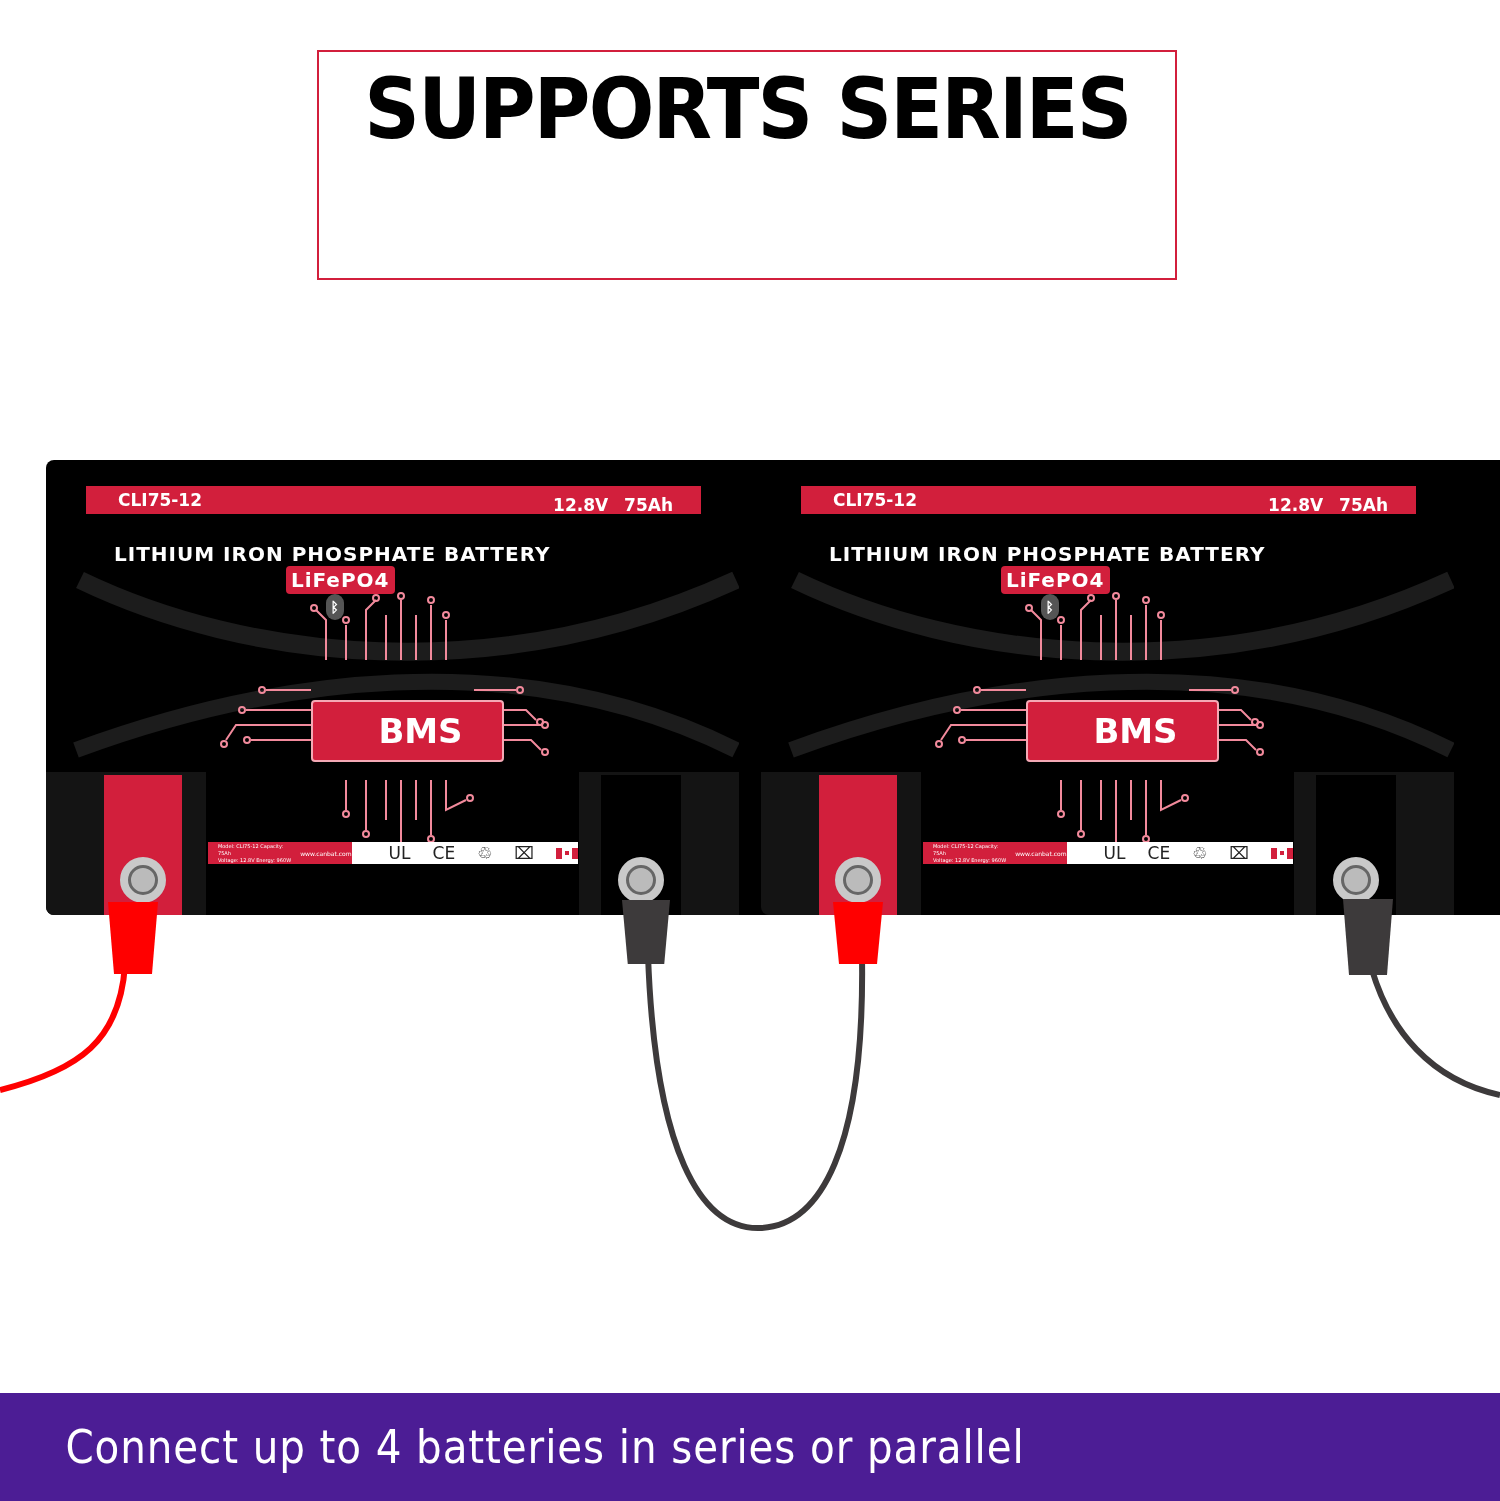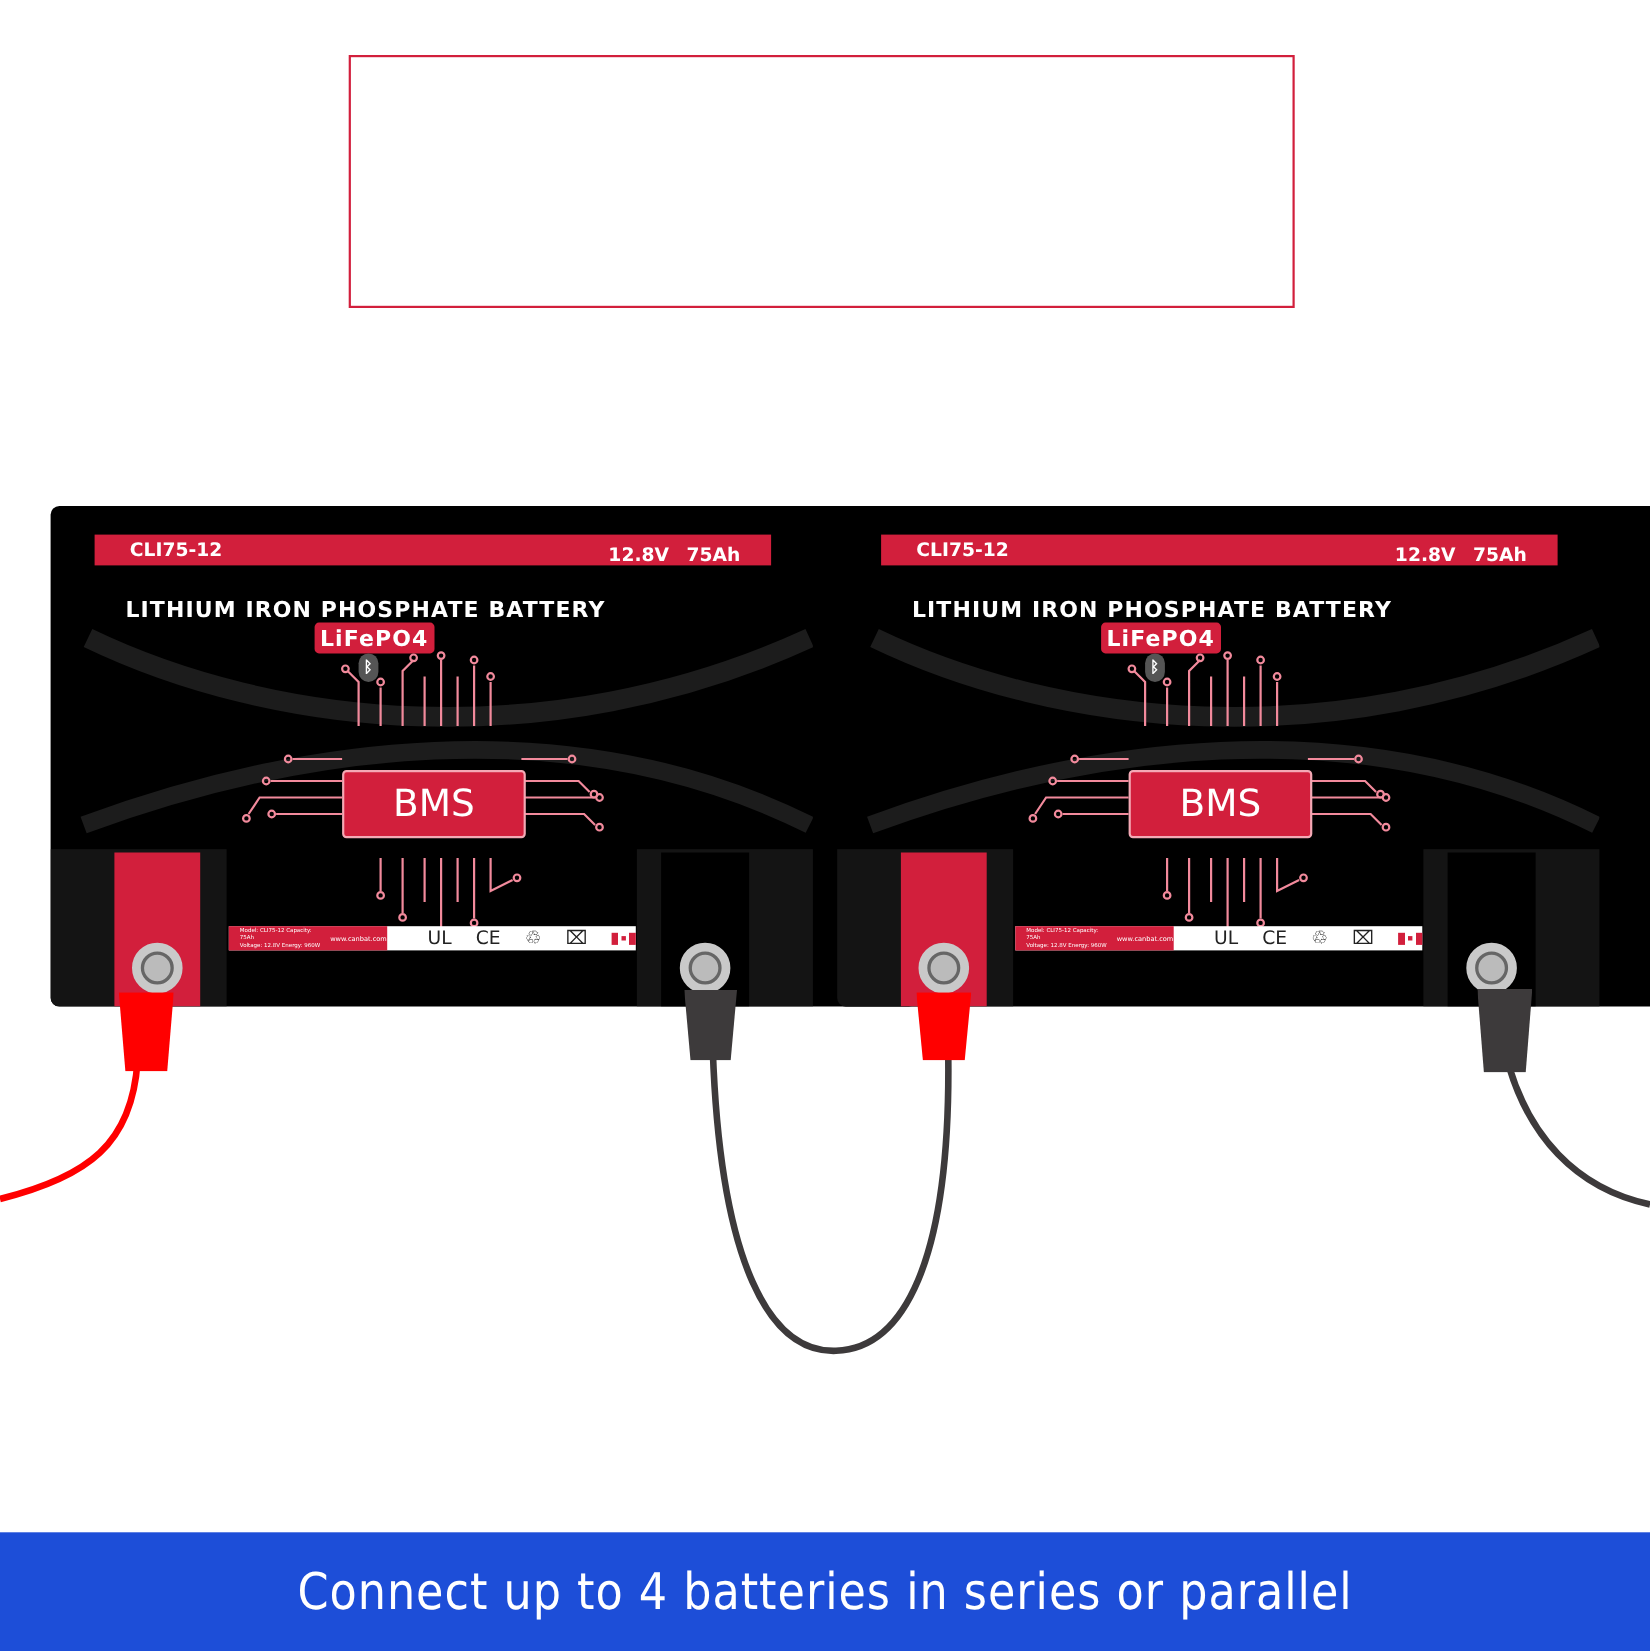--- a/index.html
+++ b/index.html
@@ -11,43 +11,46 @@
   .hl-bot span{font-family:"DejaVu Sans",sans-serif;font-weight:bold;font-size:100px;color:#fff;letter-spacing:-3px;transform:scaleX(0.9);display:inline-block;}
   .battery{position:absolute;top:460px;width:788px;height:455px;background:#000;border-radius:8px;overflow:hidden;}
   .b1{left:46px;}
   .b2{left:761px;}
   .topbar{position:absolute;left:40px;top:26px;width:615px;height:28px;background:#d21f3c;color:#fff;font-weight:bold;font-size:17px;}
   .topbar .model{position:absolute;left:32px;top:4px;}
   .topbar .spec{position:absolute;right:28px;top:9px;word-spacing:10px;}
   .title{position:absolute;left:68px;top:82px;color:#fff;font-weight:bold;font-size:20px;letter-spacing:1px;white-space:nowrap;display:flex;align-items:center;flex-direction:column;}
   .chem{background:#d21f3c;color:#fff;border-radius:4px;padding:2px 5px;margin-left:16px;}
   .bt{display:inline-flex;width:18px;height:26px;border-radius:9px;background:#555;color:#fff;font-size:14px;align-items:center;justify-content:center;margin-left:6px;}
-  .bms{position:absolute;left:265px;top:240px;width:163px;height:58px;background:#d21f3c;border:2px solid #f4a9b5;border-radius:4px;color:#fff;font-weight:normal;font-size:34px;display:flex;align-items:center;justify-content:center;}
+  .bms{position:absolute;left:265px;top:240px;width:163px;height:58px;background:#d21f3c;border:2px solid #f4a9b5;border-radius:4px;color:#fff;font-weight:bold;font-size:34px;display:flex;align-items:center;justify-content:center;padding-left:26px;}
   .pins{position:absolute;left:0;top:0;width:693px;height:455px;}
   .term-area{position:absolute;top:312px;width:160px;height:143px;background:#141414;}
   .posbase{position:absolute;left:58px;top:315px;width:78px;height:140px;background:#d21f3c;}
   .negbase{position:absolute;left:555px;top:315px;width:80px;height:140px;background:#000;}
   .bolt{position:absolute;width:46px;height:46px;border-radius:50%;background:#c9c9c9;box-sizing:border-box;border:4px solid #c9c9c9;}
   .bolt::after{content:"";position:absolute;left:4px;top:4px;width:30px;height:30px;border-radius:50%;border:3px solid #666;box-sizing:border-box;background:#bbb;}
   .label{position:absolute;left:162px;top:382px;width:370px;height:22px;background:#fff;display:flex;align-items:center;}
   .label-red{height:22px;width:170px;background:#d21f3c;color:#fff;font-size:5px;line-height:7px;padding-left:10px;box-sizing:border-box;display:flex;align-items:center;}
   .label-url{font-size:6px;margin-left:6px;}
   .label-icons{display:flex;gap:22px;margin-left:37px;font-size:17px;color:#222;align-items:center;}
   .flag{width:22px;height:11px;background:linear-gradient(90deg,#d21f3c 28%,#fff 28%,#fff 72%,#d21f3c 72%);position:relative;}
   .flag::after{content:"";position:absolute;left:9px;top:3px;width:4px;height:4px;background:#d21f3c;}
   .clamp-red{position:absolute;background:#ff0000;clip-path:polygon(0 0,100% 0,88% 100%,12% 100%);}
   .clamp-dark{position:absolute;background:#3d3a3b;clip-path:polygon(0 0,100% 0,88% 100%,12% 100%);}
   .wires{position:absolute;left:0;top:0;width:1500px;height:1501px;pointer-events:none;}
-  .footer{position:absolute;left:0;top:1393px;width:1500px;height:108px;background:#1d4ed8;display:flex;align-items:center;justify-content:center;}
+  .footer{position:absolute;left:0;top:1393px;width:1500px;height:108px;background:#4c1d95;display:flex;align-items:center;}
   .footer span{color:#fff;font-size:46px;font-family:"DejaVu Sans",sans-serif;transform:scaleX(0.88);display:inline-block;letter-spacing:1px;}
 </style>
 </head>
 <body>
 
 <div class="headline">
+  <div class="hl-top">
+    <span>SUPPORTS SERIES</span>
+  </div>
 </div>
 
 <svg class="wires" viewBox="0 0 1500 1501">
   <path d="M125 965 C 120 1040, 80 1070, 0 1090" stroke="#ff0000" stroke-width="6" fill="none"></path>
   <path d="M648 955 C 655 1150, 700 1230, 760 1228 C 820 1226, 865 1150, 862 955" stroke="#3d3a3b" stroke-width="6" fill="none"></path>
   <path d="M1372 970 C 1390 1030, 1430 1080, 1500 1095" stroke="#3d3a3b" stroke-width="6" fill="none"></path>
 </svg>
 
 <div class="battery b1">
   <div class="topbar">

